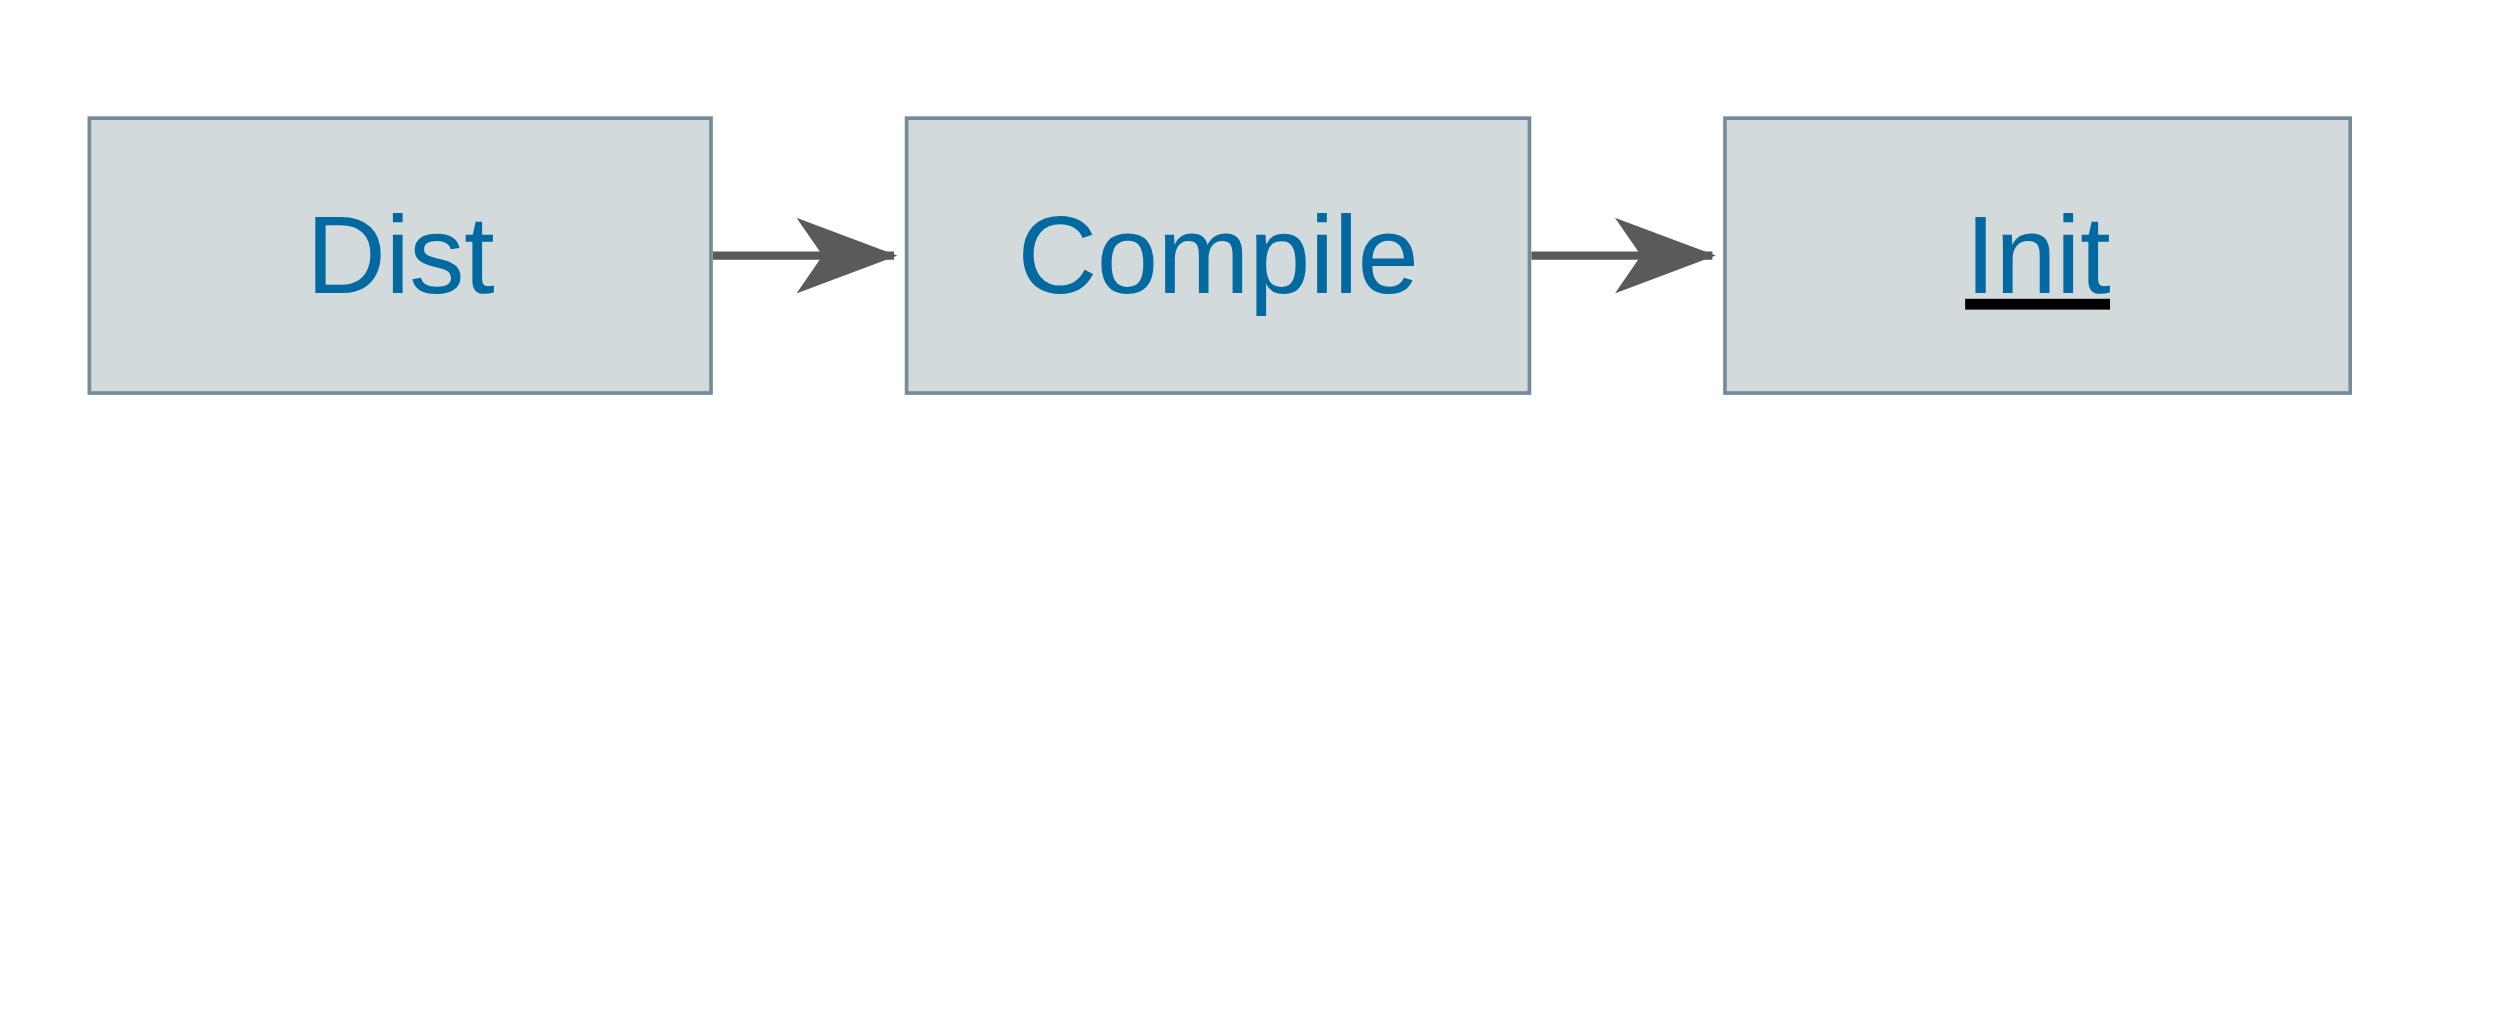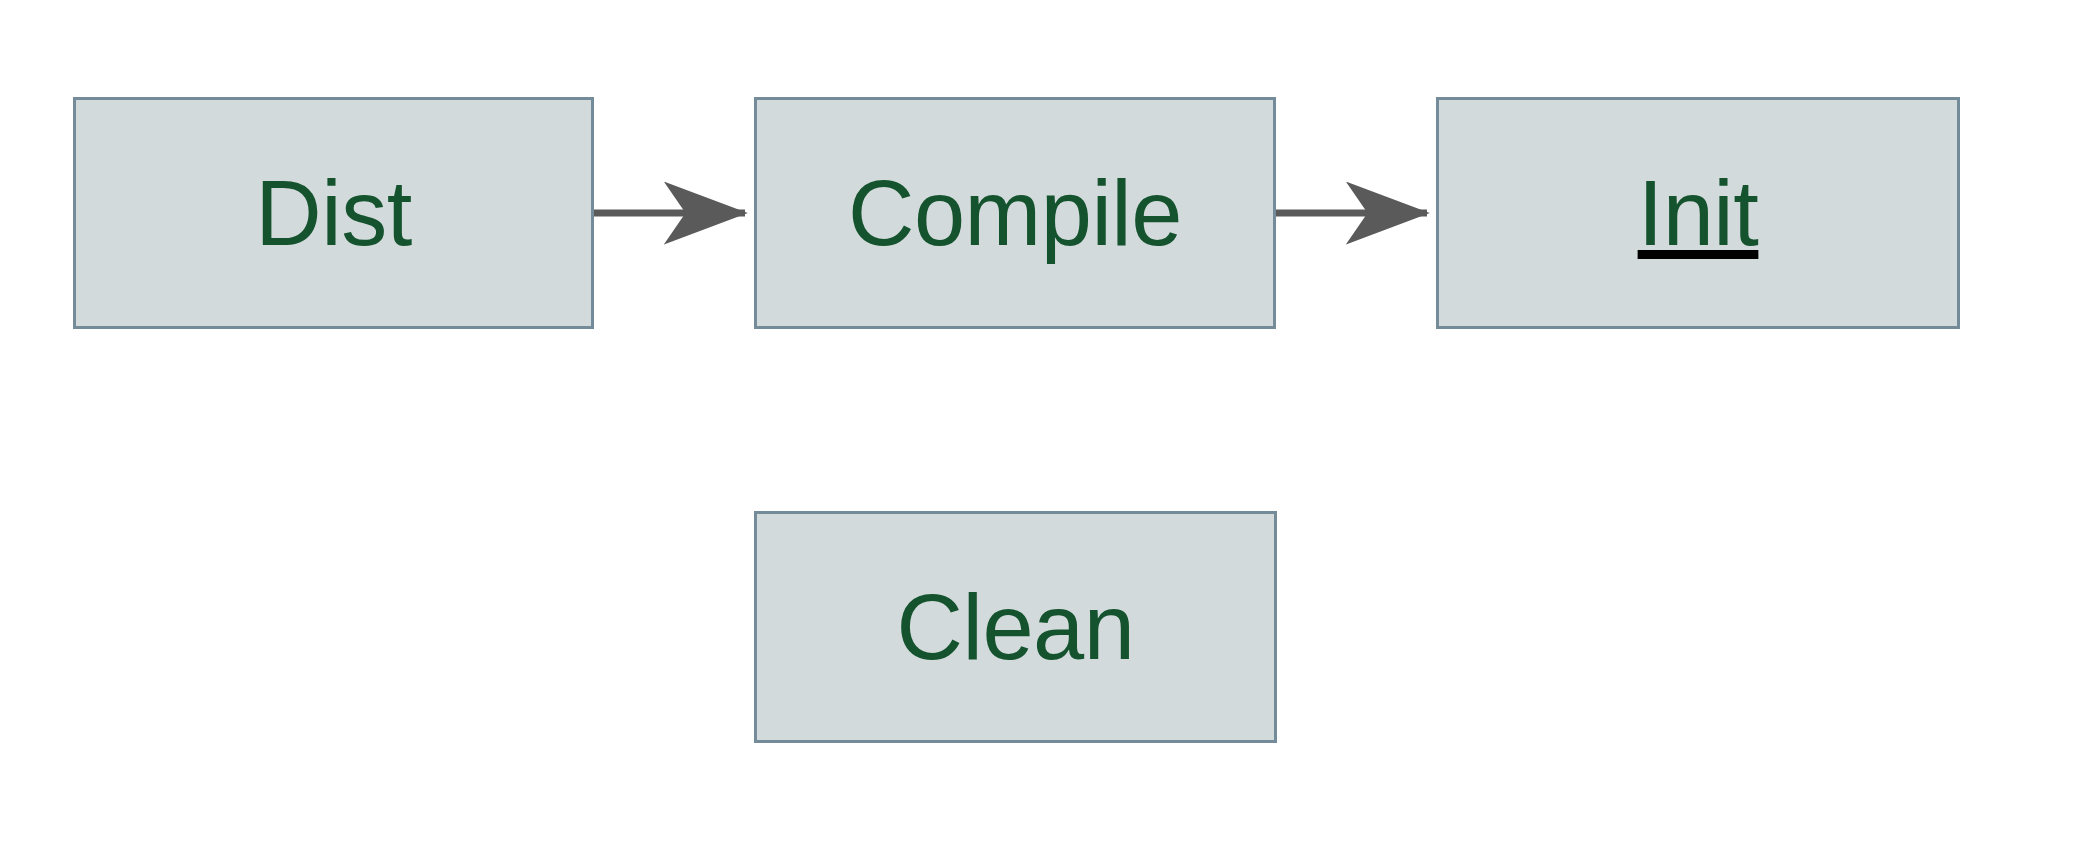--- a/index.html
+++ b/index.html
@@ -25,21 +25,21 @@
     border: 3px solid #748b99;
     display: flex;
     align-items: center;
     justify-content: center;
   }
   .node-label {
     font-family: "Liberation Sans", "DejaVu Sans", sans-serif;
     font-size: 92px;
     font-weight: 400;
     line-height: 1;
-    color: #14532d;
+    color: #0369a1;
     letter-spacing: -0.5px;
     white-space: nowrap;
     user-select: none;
   }
   .edge-layer {
     position: absolute;
     left: 0;
     top: 0;
     width: 2078px;
     height: 848px;
@@ -75,17 +75,14 @@
   </div>
 
   <div class="node" style="left:754px; top:97px; width:522px; height:232px;">
     <span class="node-label">Compile</span>
   </div>
 
   <div class="node" style="left:1436px; top:97px; width:524px; height:232px;text-decoration:underline;">
     <span class="node-label">Init</span>
   </div>
 
-  <div class="node" style="left:754px; top:511px; width:523px; height:232px;">
-    <span class="node-label">Clean</span>
-  </div>
 
 </div>
 
 </body></html>

